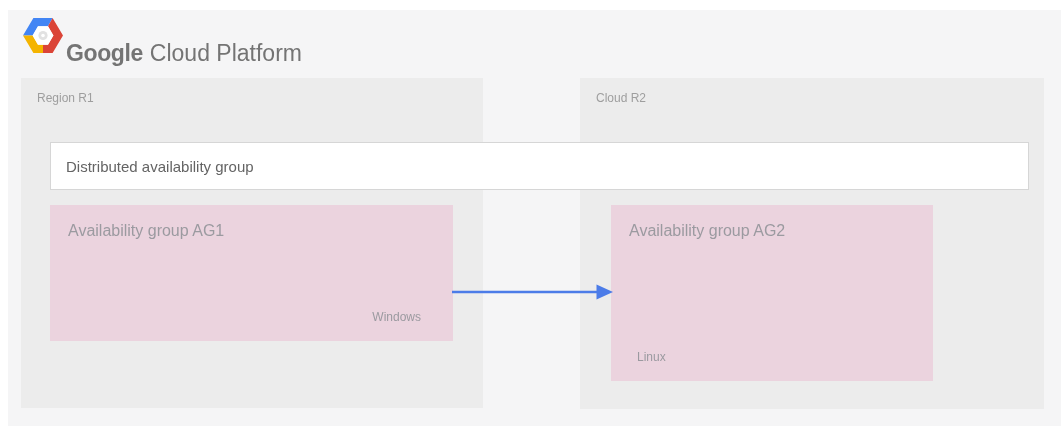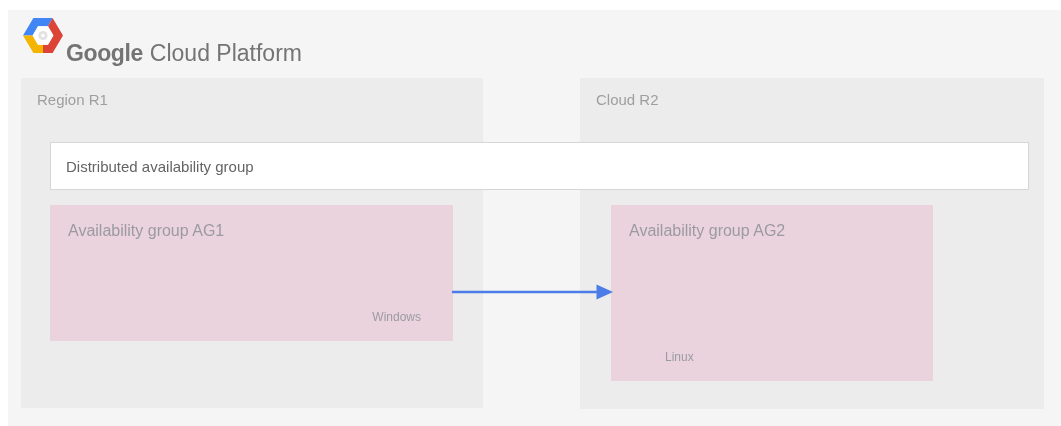--- a/index.html
+++ b/index.html
@@ -58,21 +58,21 @@
   .region {
     position: absolute;
     background: var(--region-bg, #ececec);
   }
   .region-r1 { left: 21px;  top: 78px; width: 462px; height: 330px; }
   .region-r2 { left: 580px; top: 78px; width: 464px; height: 331px; }
   .region-label {
     position: absolute;
     left: 16px;
     top: 13px;
-    font-size: 15px;
+    font-size: 12px;
     color: var(--region-label-text, #9e9e9e);
   }
   
   .dag-box {
     position: absolute;
     left: 50px;
     top: 142px;
     width: 962px;
     height: 46px;
     background: var(--distributed-box-bg, #ffffff);
@@ -98,21 +98,21 @@
     font-size: 16px;
     color: var(--group-label-text, #9b9aa0);
   }
   .os-label {
     position: absolute;
     bottom: 17px;
     font-size: 12px;
     color: var(--group-label-text, #9b9aa0);
   }
   .os-right { right: 32px; }
-  .os-left  { left: 26px; margin-left: 28px; }
+  .os-left  { left: 26px; }
   
   .arrow-svg {
     position: absolute;
     left: 451px;
     top: 281px;
     width: 163px;
     height: 22px;
   }
   .arrow-line {
     stroke: var(--arrow-blue, #4c7ce8);

